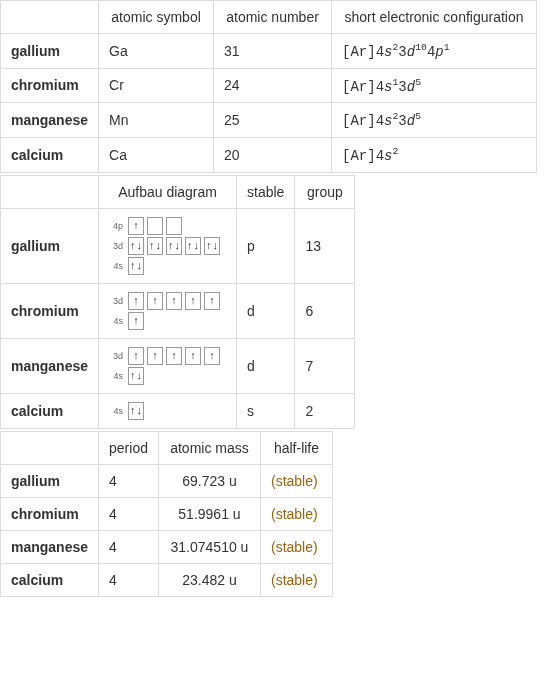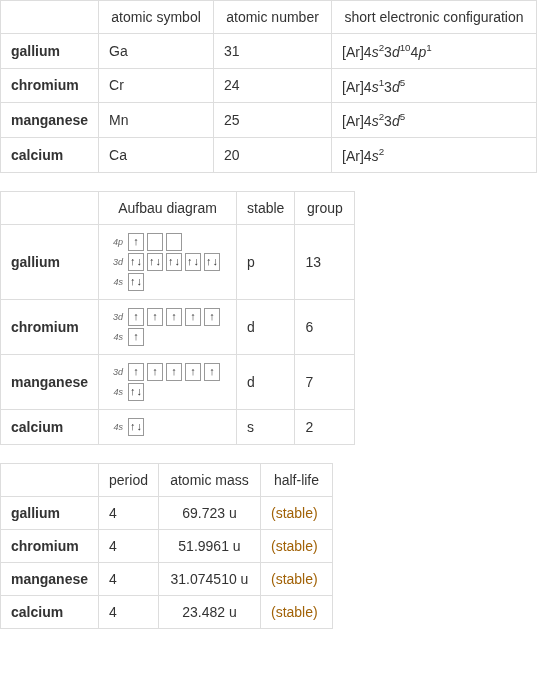--- a/index.html
+++ b/index.html
@@ -9,57 +9,56 @@
     }
     body {
       font-family: Arial, sans-serif;
       font-size: 14px;
       color: #333;
       background: #fff;
       padding: 0;
     }
     table {
       border-collapse: collapse;
-      margin-bottom: 18px;
+      margin-bottom: 2px;
     }
     td, th {
       border: 1px solid #ddd;
       padding: 8px 10px;
       text-align: left;
       vertical-align: middle;
     }
     th {
       font-weight: normal;
       text-align: center;
     }
     .row-label {
       width: 98px;
       font-weight: bold;
     }
     .config {
-      font-family: Liberation Sans, sans-serif;
+      font-family: Liberation Mono, monospace;
     }
     sup {
       font-size: 0.7em;
     }
     .stable {
       color: #a16207;
     }
     .aufbau-cell {
       padding: 6px 8px;
     }
     .orbital-row {
       display: flex;
       align-items: center;
       gap: 3px;
       margin: 2px 0;
     }
     .orbital-label {
       font-size: 9px;
-      font-style: italic;
       color: #666;
       width: 16px;
       text-align: right;
       margin-right: 2px;
     }
     .box {
       width: 16px;
       height: 18px;
       border: 1px solid #999;
       display: flex;

